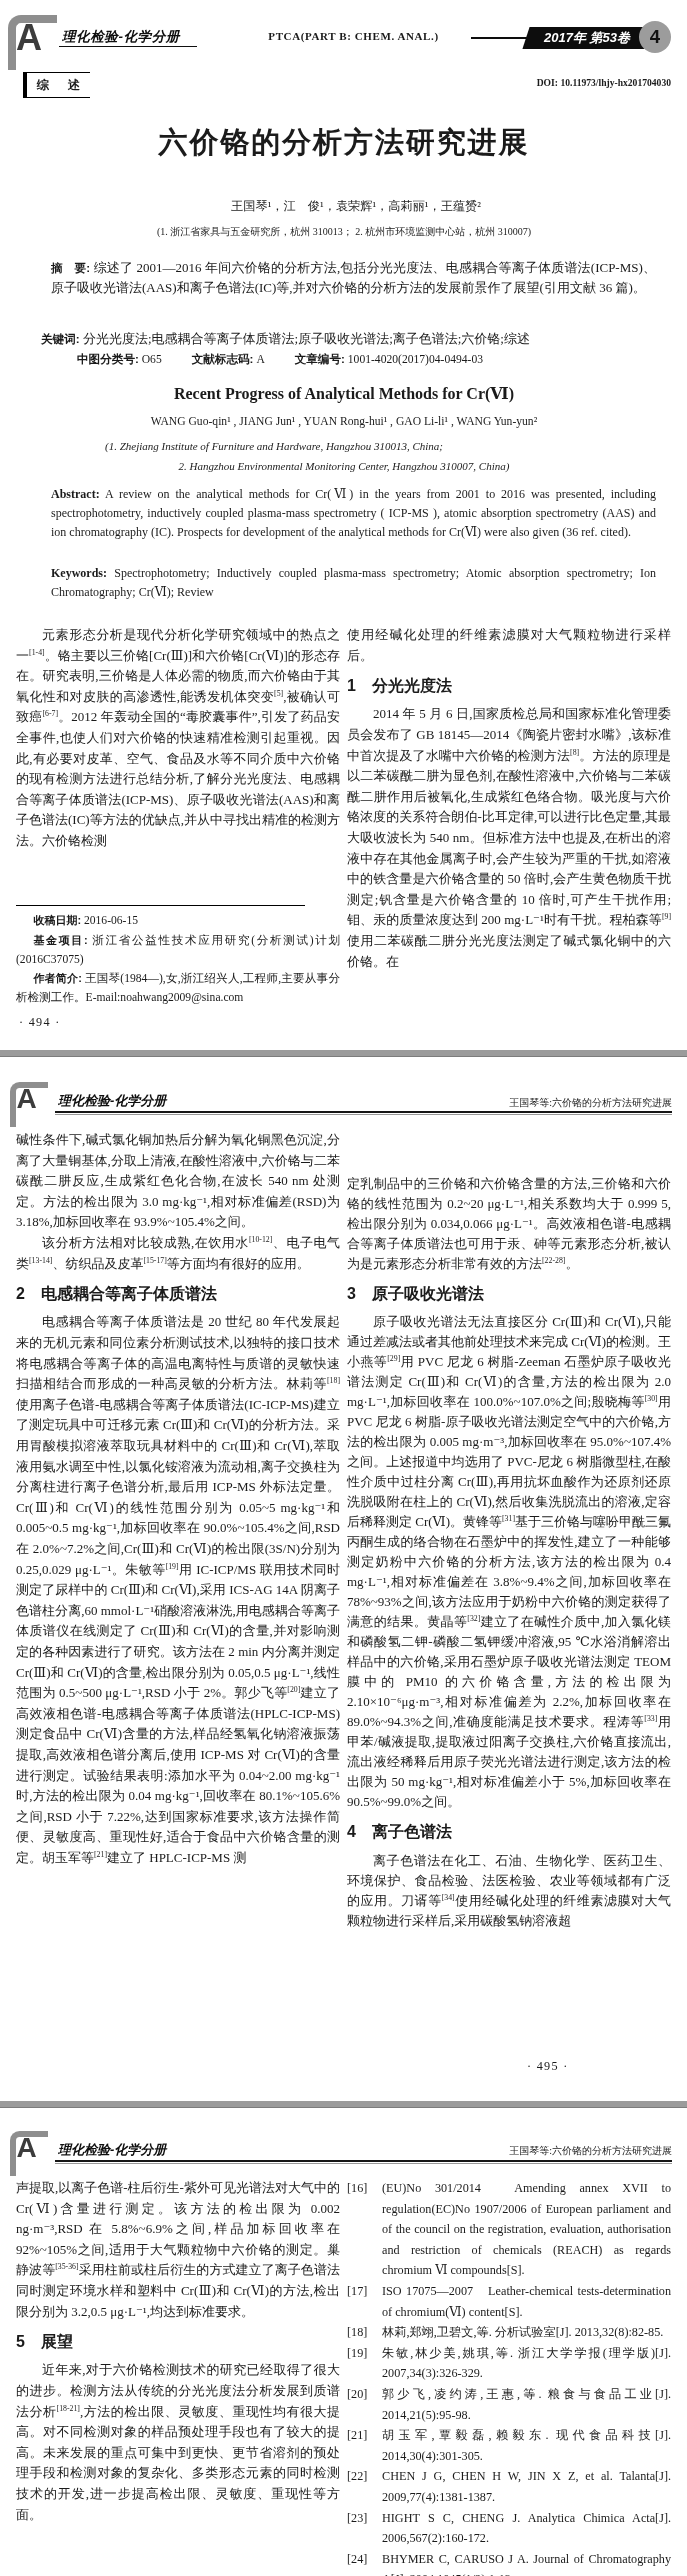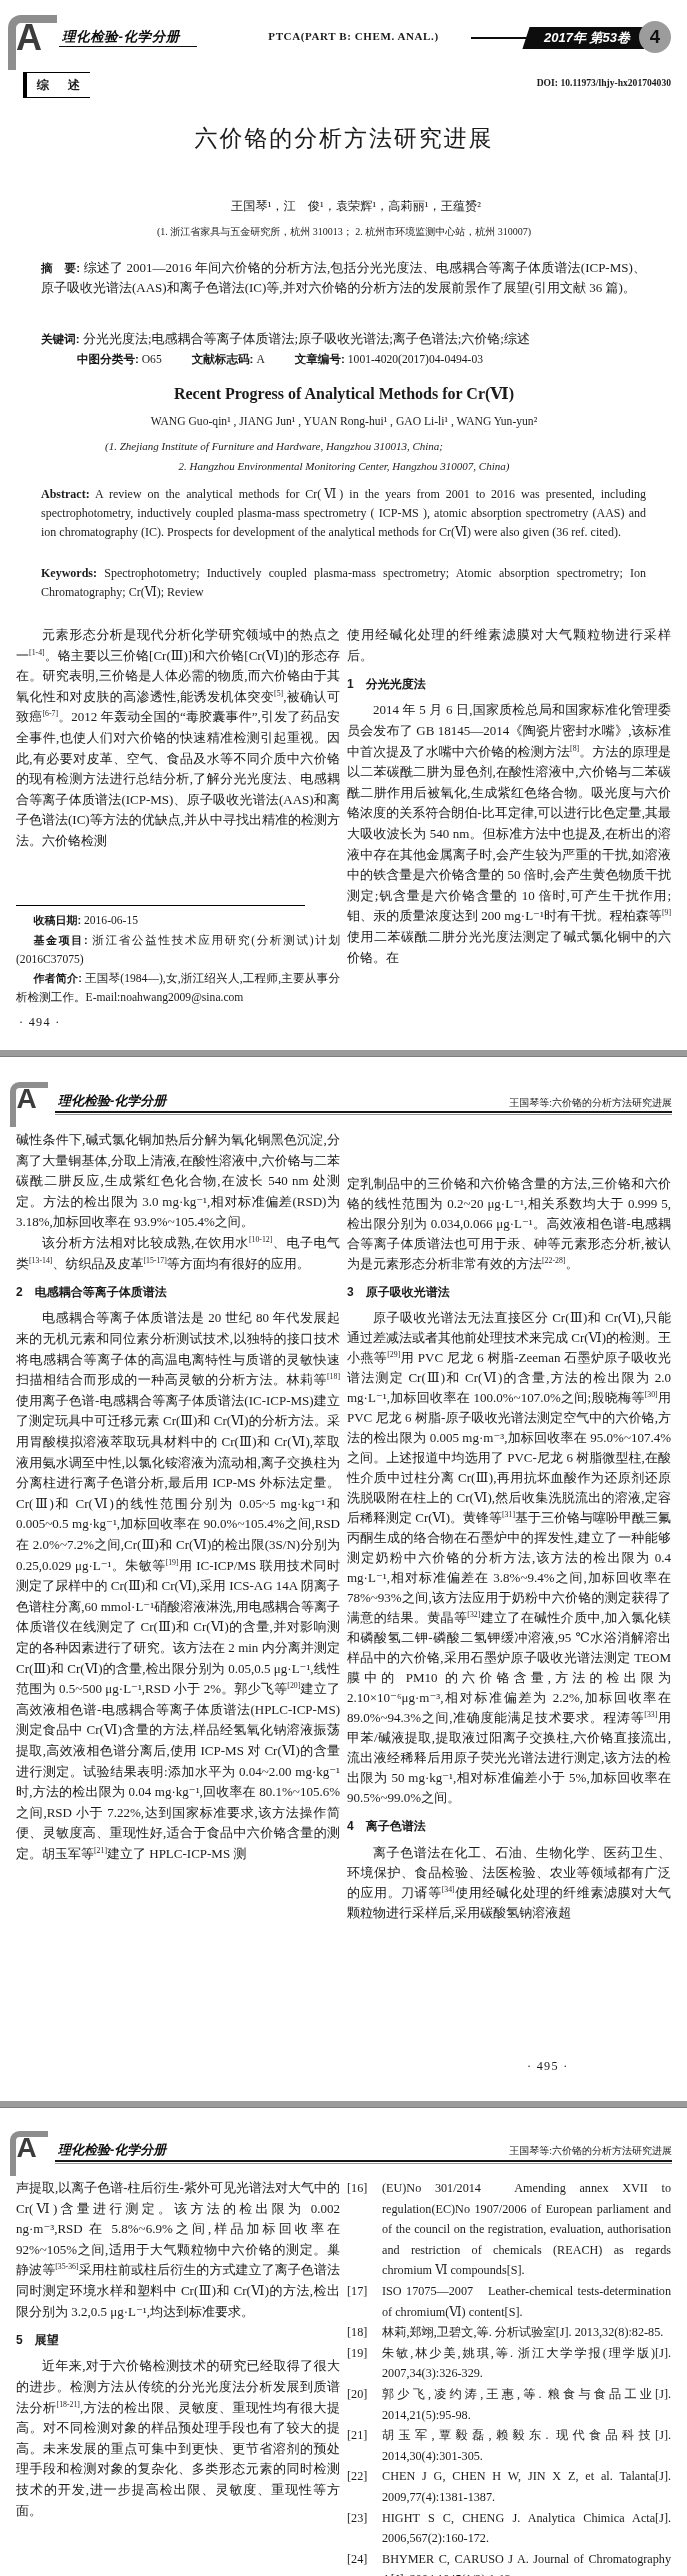--- a/index.html
+++ b/index.html
@@ -1,21 +1,21 @@
 <!DOCTYPE html>
 <html style="font-size:10.3px"><head>
 <meta charset="utf-8">
 <style>
   html,body{margin:0;padding:0;background:#e8e8e8;}
   .canvas{position:relative;width:688px;height:2576px;margin:0 auto;background:#ffffff;overflow:hidden;
           font-family:"Liberation Serif","DejaVu Serif",serif;color:#1b1b1b;}
   .abs{position:absolute;}
   .center{text-align:center;}
   .right{text-align:right;}
-  .jus{text-align:justify;}
+  .jus{text-align:justify;margin-left:10px;}
   sup{font-size:0.6em;line-height:0;}
 
   
   .logo{position:absolute;}
   .logo-frame{position:absolute;left:0;top:0;width:78%;height:92%;
               border-left:8.4px solid #8e8e8e;border-top:8.4px solid #8e8e8e;border-radius:13px 0 0 0;}
   .logo-sm .logo-frame{border-left-width:6.4px;border-top-width:6.4px;border-radius:9.6px 0 0 0;}
   .logo-letter{position:absolute;left:8.4px;top:1.3px;font-family:"Liberation Sans","DejaVu Sans",sans-serif;
                font-weight:bold;font-size:36px;color:#3c3c3c;}
   .logo-sm .logo-letter{font-size:28px;left:7px;top:0.6px;}
@@ -33,39 +33,39 @@
                 background:#9c9c9c;color:#111;text-align:center;line-height:32px;
                 font-family:"Liberation Sans","DejaVu Sans",sans-serif;font-weight:bold;font-size:18.6px;}
   .banner-line{position:absolute;left:471px;top:37px;width:58px;height:1.9px;background:#0d0d0d;}
   .column-tag{position:absolute;left:23px;top:72px;width:55px;height:24px;
               border-top:1.3px solid #000;border-bottom:1.3px solid #000;border-left:4.5px solid #000;
               font-family:"Liberation Sans","DejaVu Sans",sans-serif;font-weight:bold;font-size:12.2px;
               letter-spacing:7.7px;display:flex;align-items:center;justify-content:center;padding-left:7.7px;}
   .doi{font-weight:bold;font-size:9.6px;}
 
   
-  .title-cn{font-family:"Liberation Sans","DejaVu Sans",sans-serif;font-weight:normal;font-size:23px;letter-spacing:1.9px;}
+  .title-cn{font-family:"Liberation Sans","DejaVu Sans",sans-serif;font-weight:bold;font-size:29px;letter-spacing:1.9px;}
   .authors-cn{font-size:12.2px;padding-left:12px;}
   .affil-cn{font-size:10px;}
   .meta-block{font-size:13px;line-height:20px;}
   .meta-block b{font-family:"Liberation Sans","DejaVu Sans",sans-serif;font-size:11.6px;}
   .clc-line{font-size:11.6px;}
   .clc-line b{font-family:"Liberation Sans","DejaVu Sans",sans-serif;}
   .clc-line .gap{display:inline-block;width:27px;}
   .title-en{font-weight:bold;font-size:16px;}
   .authors-en{font-size:11.6px;}
   .affil-en{font-style:italic;font-size:11px;}
   .en-block{font-size:12px;line-height:19px;}
   .en-block b{font-size:12px;}
 
   
   .col{position:absolute;width:324px;}
   .body-p{margin:0;font-size:13px;line-height:20.6px;text-align:justify;text-indent:2em;}
   .noindent{text-indent:0;}
-  .sec-h{font-family:"Liberation Sans","DejaVu Sans",sans-serif;font-weight:bold;font-size:12px;
+  .sec-h{font-family:"Liberation Sans","DejaVu Sans",sans-serif;font-weight:bold;font-size:16px;
          margin:9.6px 0 7.7px 0;}
   .lh31 .body-p{line-height:20px;}
 
   
   .footnote{position:absolute;left:16px;top:905px;width:324px;font-size:11.6px;line-height:18.6px;}
   .footnote-rule{width:289px;height:1.3px;background:#000;margin-bottom:5.1px;}
   .footnote p{margin:0;text-indent:1.5em;text-align:justify;}
   .footnote b{font-family:"Liberation Sans","DejaVu Sans",sans-serif;font-size:11px;}
   .page-num{font-size:12.2px;letter-spacing:1.3px;}
 

